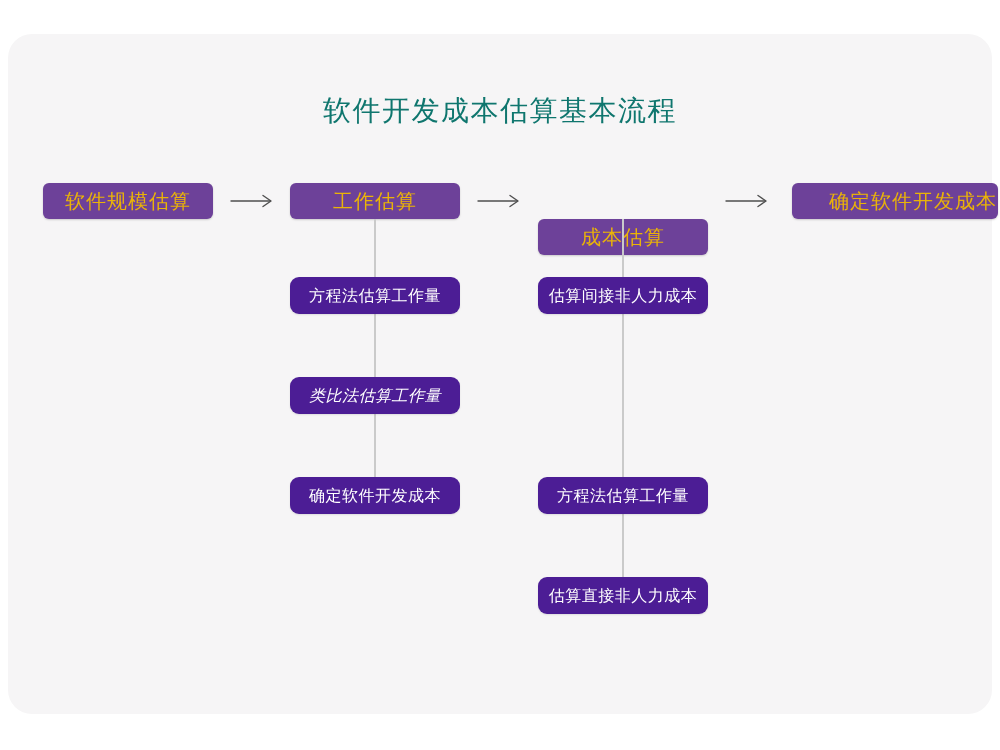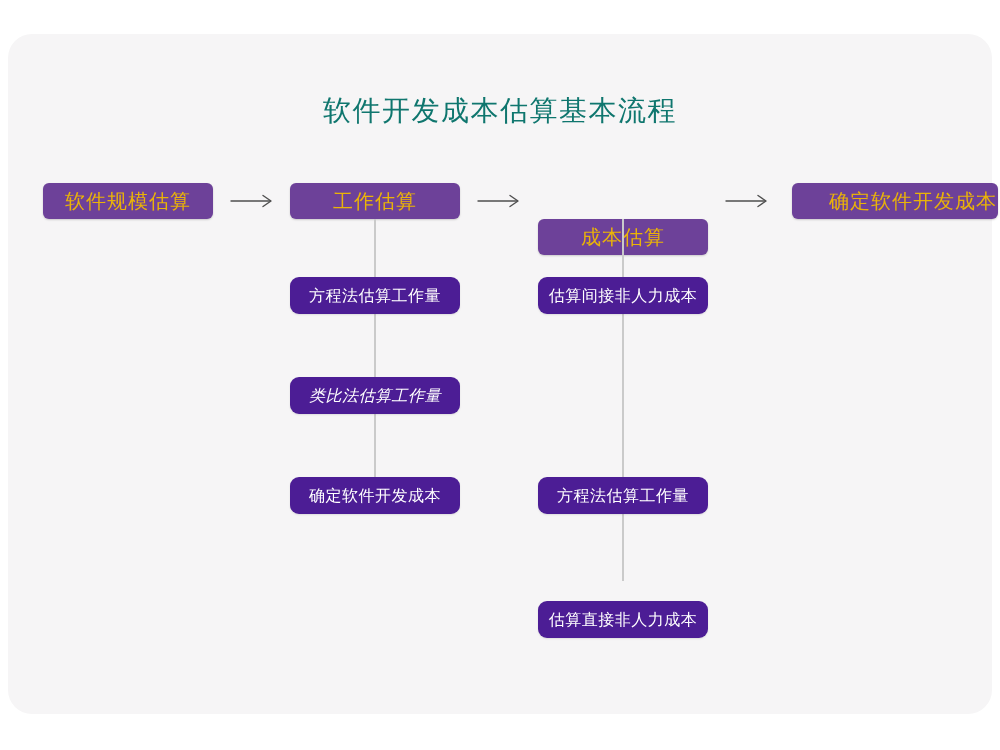--- a/index.html
+++ b/index.html
@@ -62,21 +62,21 @@
     text-align: center;
     border-radius: 9px;
     box-shadow: 0 1px 2px rgba(0,0,0,0.10);
     z-index: 2;
   }
   .col-work { left: 290px; }
   .col-cost { left: 538px; }
   .row-1 { top: 277px; }
   .row-2 { top: 377px; font-style: italic; }
   .row-3 { top: 477px; }
-  .row-4 { top: 577px; margin-top: 24px; }
+  .row-4 { top: 577px; }
   .vline {
     position: absolute;
     width: 2px;
     background: #cacaca;
     z-index: 1;
   }
   .vline-work { left: 374px; top: 219px; height: 262px; }
   .vline-cost { left: 622px; top: 219px; height: 362px; }
   .arrow {
     position: absolute;

